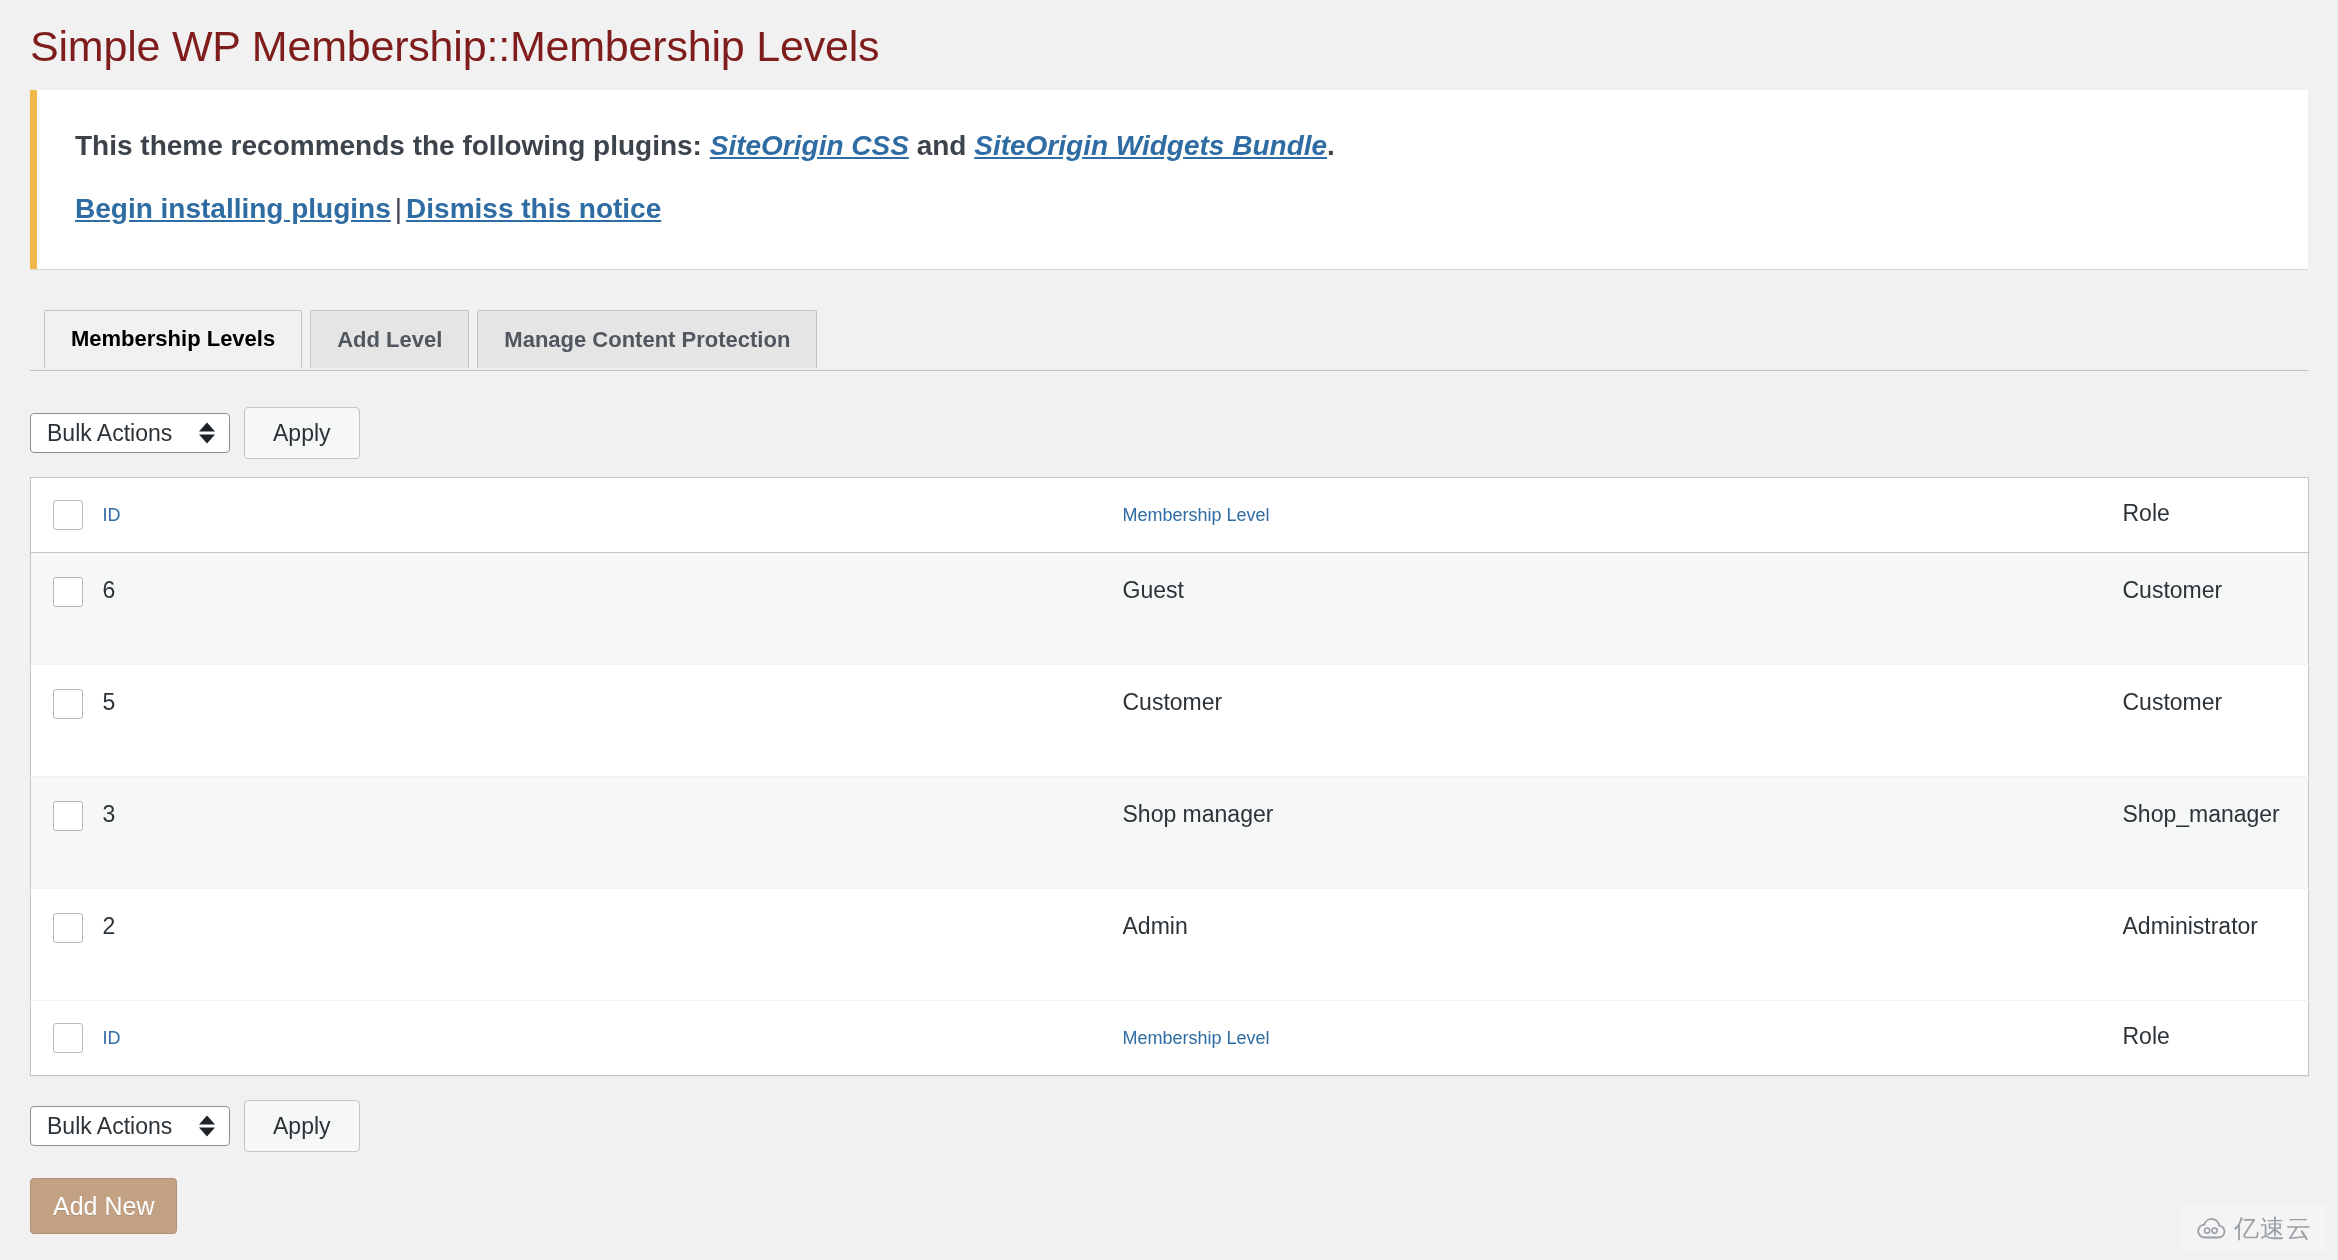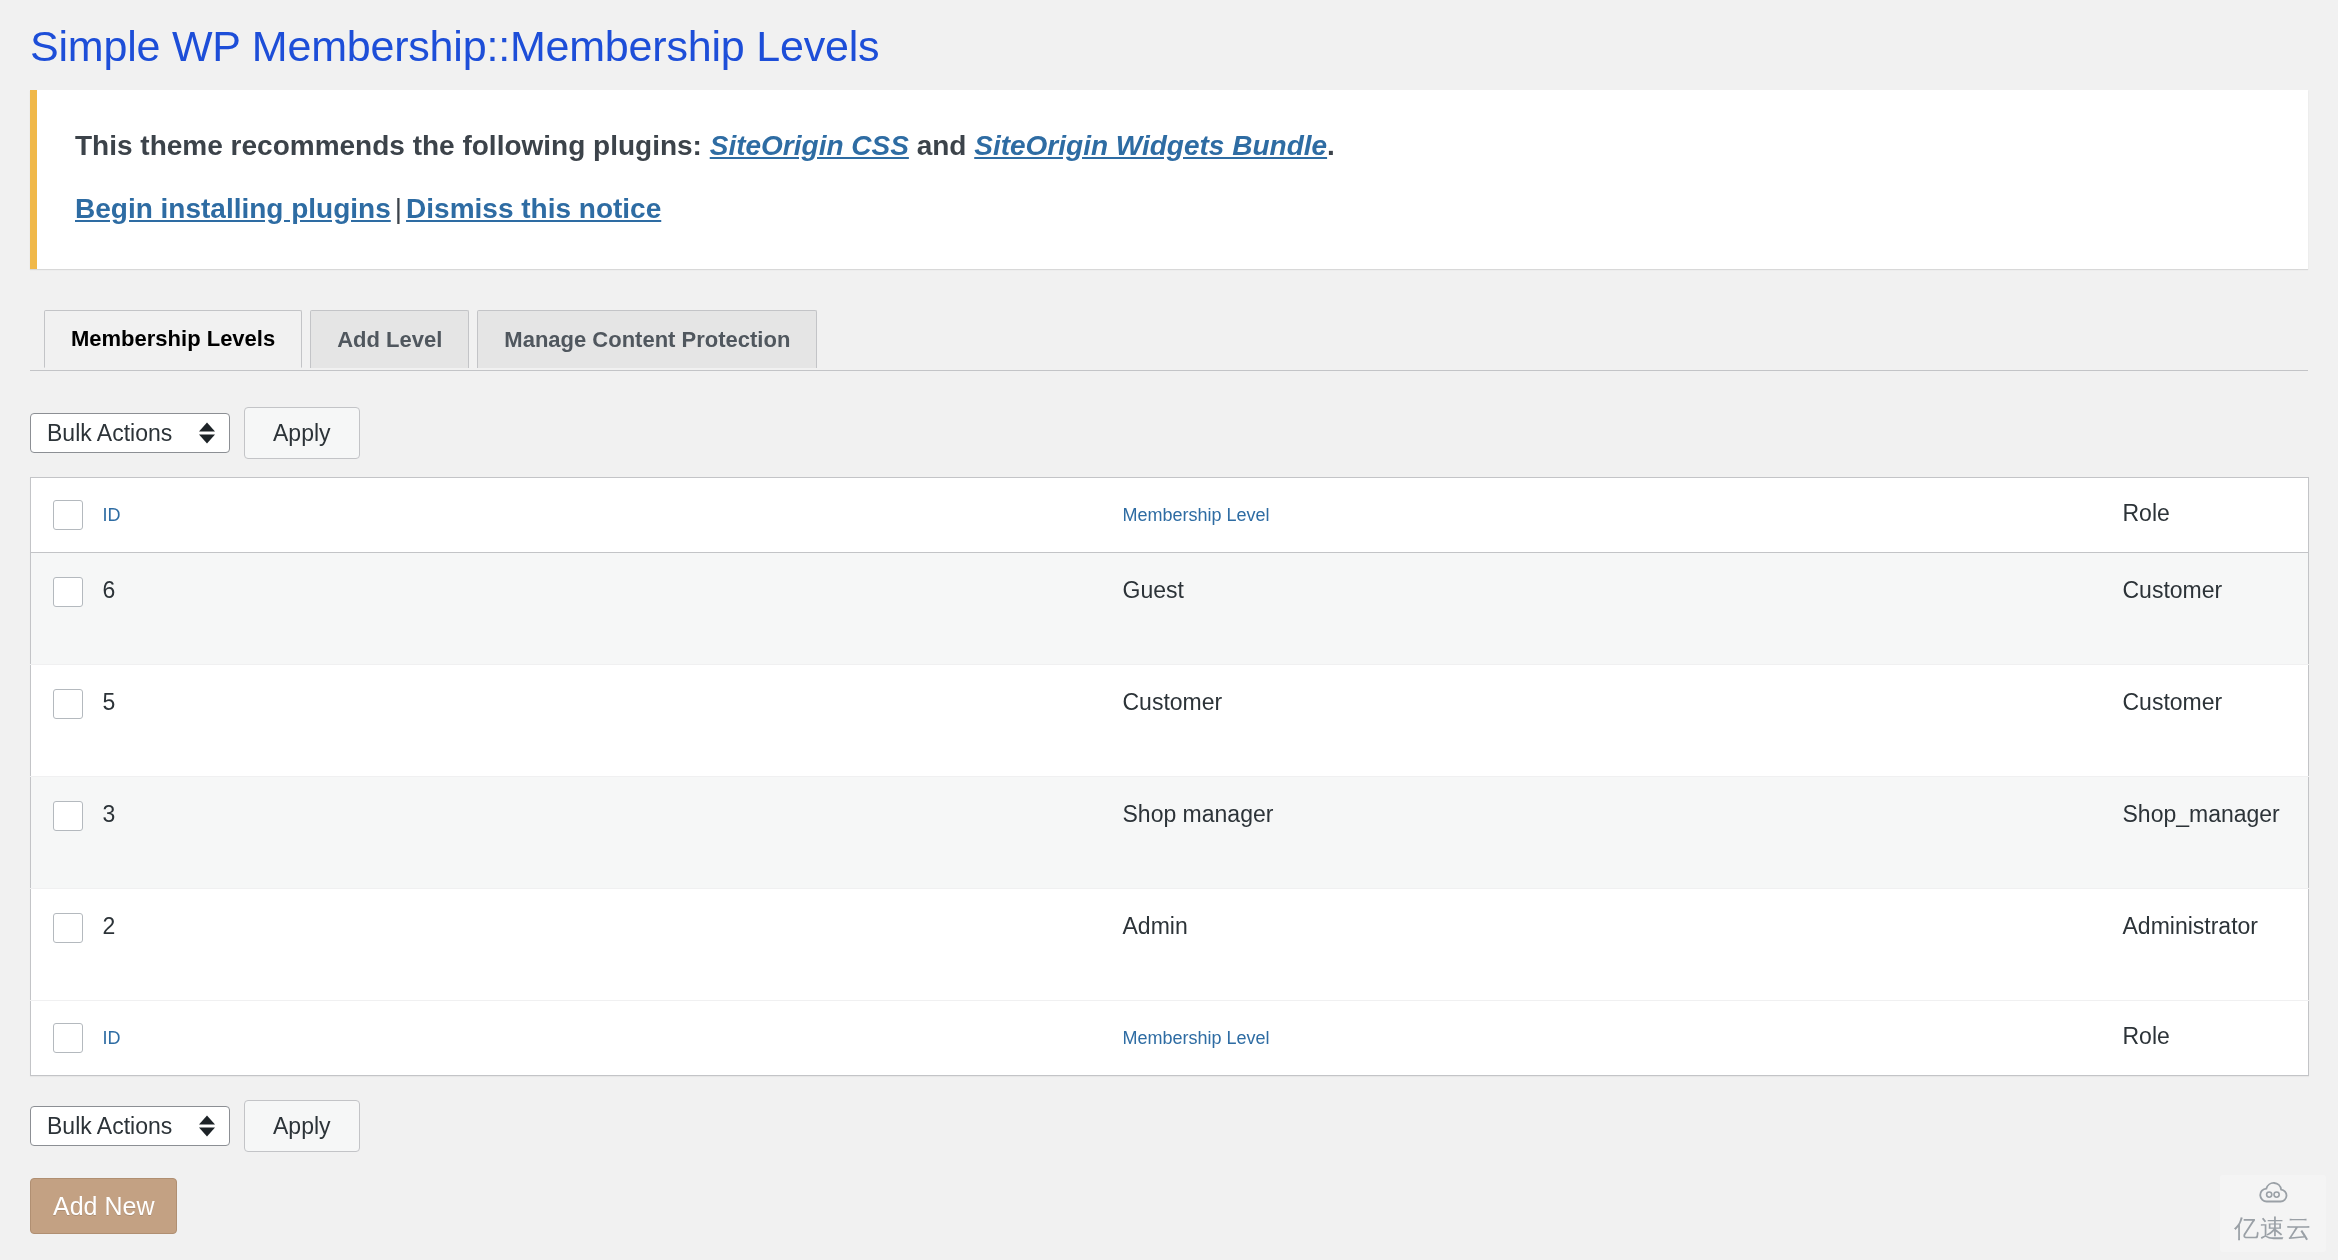--- a/index.html
+++ b/index.html
@@ -9,21 +9,21 @@
     background: #f1f1f1;
     font-family: "Liberation Sans", sans-serif;
     overflow: hidden;
   }
   .page { position: relative; width: 2338px; height: 1260px; }
 
   
   .page-title {
     font-size: 43px;
     font-weight: 400;
-    color: #1d4ed8;
+    color: #7f1d1d;
     padding: 20px 0 16px 30px;
     margin: 0;
     line-height: 1.25;
     letter-spacing: -0.2px;
   }
 
   
   .notice {
     background: #ffffff;
     border-left: 7px solid #f0b849;
@@ -218,21 +218,20 @@
   .watermark {
     position: absolute;
     right: 12px;
     bottom: 8px;
     display: flex;
     align-items: center;
     gap: 8px;
     background: #f4f4f4;
     padding: 7px 14px;
     border-radius: 3px;
-    flex-direction: column;
   }
   .watermark .wm-text {
     font-size: 25px;
     color: #9aa0a6;
     letter-spacing: 1px;
   }
   .watermark svg { display: block; }
 </style>
 </head>
 <body>

